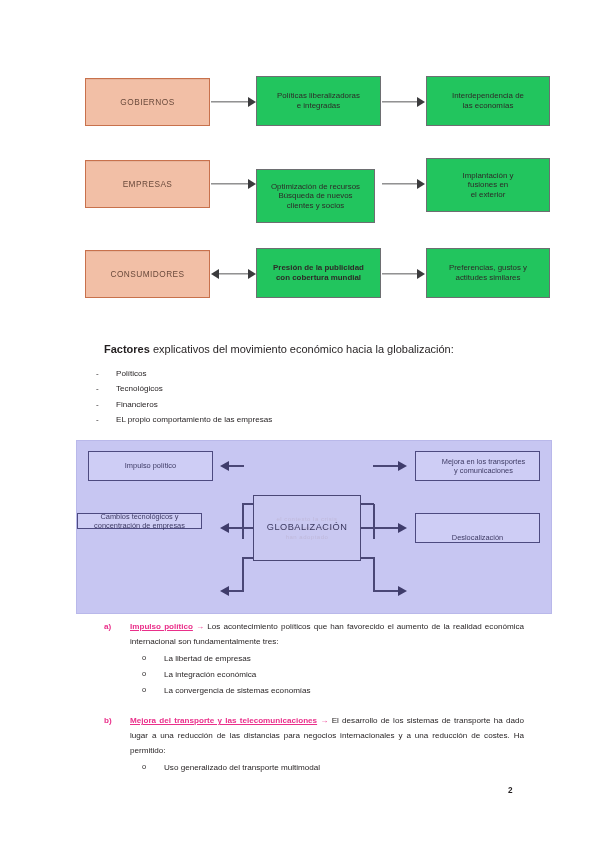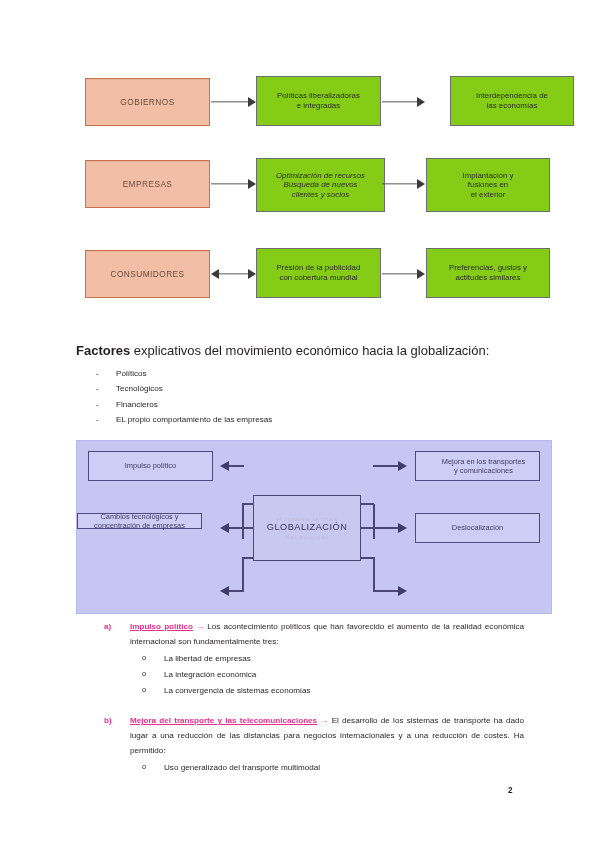--- a/index.html
+++ b/index.html
@@ -16,21 +16,21 @@
     display:flex;align-items:center;justify-content:center;
     text-align:center;line-height:1.22;
   }
   .ob-src{
     background:#f2bfa6;
     border:1.6px solid #c8714c;
     box-shadow:0 1px 0 #e7b49b inset;
     color:#6a4a3c;font-size:8.3px;letter-spacing:.45px;
   }
   .ob-plain{
-    background:#84cc16;
+    background:#22c55e;
     border:1.4px solid #6d6e71;
     color:#2d2a28;font-size:7.9px;
   }
 
   
   .arr{position:absolute;}
   .arr .shaft{position:absolute;height:1.3px;background:#58585a;top:50%;transform:translateY(-50%);}
   .arr .head-r{
     position:absolute;right:0;top:50%;transform:translateY(-50%);
     width:0;height:0;border-top:5px solid transparent;border-bottom:5px solid transparent;
@@ -62,21 +62,21 @@
     color:#b6a9c4;opacity:.5;font-size:6px;line-height:1.5;text-align:center;
     pointer-events:none;
   }
   .pline{position:absolute;background:#4a4776;}
   .phead{position:absolute;width:0;height:0;
     border-top:5.5px solid transparent;border-bottom:5.5px solid transparent;}
   .phead.l{border-right:9px solid #3f3c6b;}
   .phead.r{border-left:9px solid #3f3c6b;}
 
   
-  .txt{position:absolute;font-size:13px;line-height:1.58;color:#231f20;}
+  .txt{position:absolute;font-size:11px;line-height:1.58;color:#231f20;margin-left:28px;}
   .txt b{font-weight:bold;}
   .dash-list{position:absolute;font-size:8.1px;line-height:1.9;}
   .dash-row{position:relative;padding-left:40px;}
   .dash-row .mk{position:absolute;left:20px;top:0;}
 
   .para{position:absolute;font-size:8.1px;line-height:1.85;text-align:justify;}
   .para .lab{position:absolute;left:0;top:0;color:#ea2f8a;font-weight:bold;}
   .para .body{display:block;padding-left:26px;}
   .hl{color:#ea2f8a;font-weight:bold;text-decoration:underline;}
   .arrowglyph{color:#ea2f8a;font-weight:bold;}
@@ -100,33 +100,33 @@
       <div class="head-r"></div>
     </div>
     <div class="box ob-plain" style="left:256px;top:76px;width:125px;height:50px;white-space:pre-line;">
       <span>Políticas liberalizadoras
 e integradas</span>
     </div>
     <div class="arr" style="left:382px;top:95px;width:43px;height:14px;">
       <div class="shaft" style="left:0;width:36px;"></div>
       <div class="head-r"></div>
     </div>
-    <div class="box ob-plain" style="left:450px;top:76px;width:124px;height:50px;white-space:pre-line;">
+    <div class="box ob-plain" style="left:426px;top:76px;width:124px;height:50px;white-space:pre-line;">
       <span>Interdependencia de
 las economías</span>
     </div>
 
     <div class="box ob-src" style="left:85px;top:160px;width:125px;height:48px;">
       <span>EMPRESAS</span>
     </div>
     <div class="arr" style="left:211px;top:177px;width:45px;height:14px;">
       <div class="shaft" style="left:0;width:38px;"></div>
       <div class="head-r"></div>
     </div>
-    <div class="box ob-plain" style="left:256px;top:158px;width:129px;height:54px;white-space:pre-line;font-style:italic;">
+    <div class="box ob-plain" style="left:256px;top:169px;width:119px;height:54px;white-space:pre-line;">
       <span>Optimización de recursos
 Búsqueda de nuevos
 clientes y socios</span>
     </div>
     <div class="arr" style="left:382px;top:177px;width:43px;height:14px;">
       <div class="shaft" style="left:0;width:36px;"></div>
       <div class="head-r"></div>
     </div>
     <div class="box ob-plain" style="left:426px;top:158px;width:124px;height:54px;white-space:pre-line;">
       <span>Implantación y
@@ -135,21 +135,21 @@
     </div>
 
     <div class="box ob-src" style="left:85px;top:250px;width:125px;height:48px;">
       <span>CONSUMIDORES</span>
     </div>
     <div class="arr" style="left:211px;top:267px;width:45px;height:14px;">
       <div class="shaft" style="left:7px;width:31px;"></div>
       <div class="head-l"></div>
       <div class="head-r"></div>
     </div>
-    <div class="box ob-plain" style="left:256px;top:248px;width:125px;height:50px;white-space:pre-line;">
+    <div class="box ob-plain" style="left:256px;top:248px;width:125px;height:50px;white-space:pre-line;font-weight:bold;">
       <span>Presión de la publicidad
 con cobertura mundial</span>
     </div>
     <div class="arr" style="left:382px;top:267px;width:43px;height:14px;">
       <div class="shaft" style="left:0;width:36px;"></div>
       <div class="head-r"></div>
     </div>
     <div class="box ob-plain" style="left:426px;top:248px;width:124px;height:50px;white-space:pre-line;">
       <span>Preferencias, gustos y
 actitudes similares</span>
@@ -186,21 +186,21 @@
     </div>
     <div class="pb" style="left:0;top:72px;width:125px;height:16px;white-space:pre-line;">
       <span>Cambios tecnológicos y
 concentración de empresas</span>
     </div>
 
     <div class="pb" style="left:338px;top:10px;width:125px;height:30px;white-space:pre-line;padding-left:12px;">
       <span>Mejora en los transportes
 y comunicaciones</span>
     </div>
-    <div class="pb" style="left:338px;top:72px;width:125px;height:30px;white-space:pre-line;">
+    <div class="pb" style="left:338px;top:72px;width:125px;height:30px;white-space:pre-line;align-items:flex-end;">
       <span>Deslocalización</span>
     </div>
 
     <div class="pb pb-center" style="left:176px;top:54px;width:108px;height:66px;position:absolute;">
       <span class="ghost" style="white-space:pre-line;">el contexto la crisis
 las consecuencias
 han adoptado</span>
       <span style="position:relative;z-index:2;">GLOBALIZACIÓN</span>
     </div>
 

